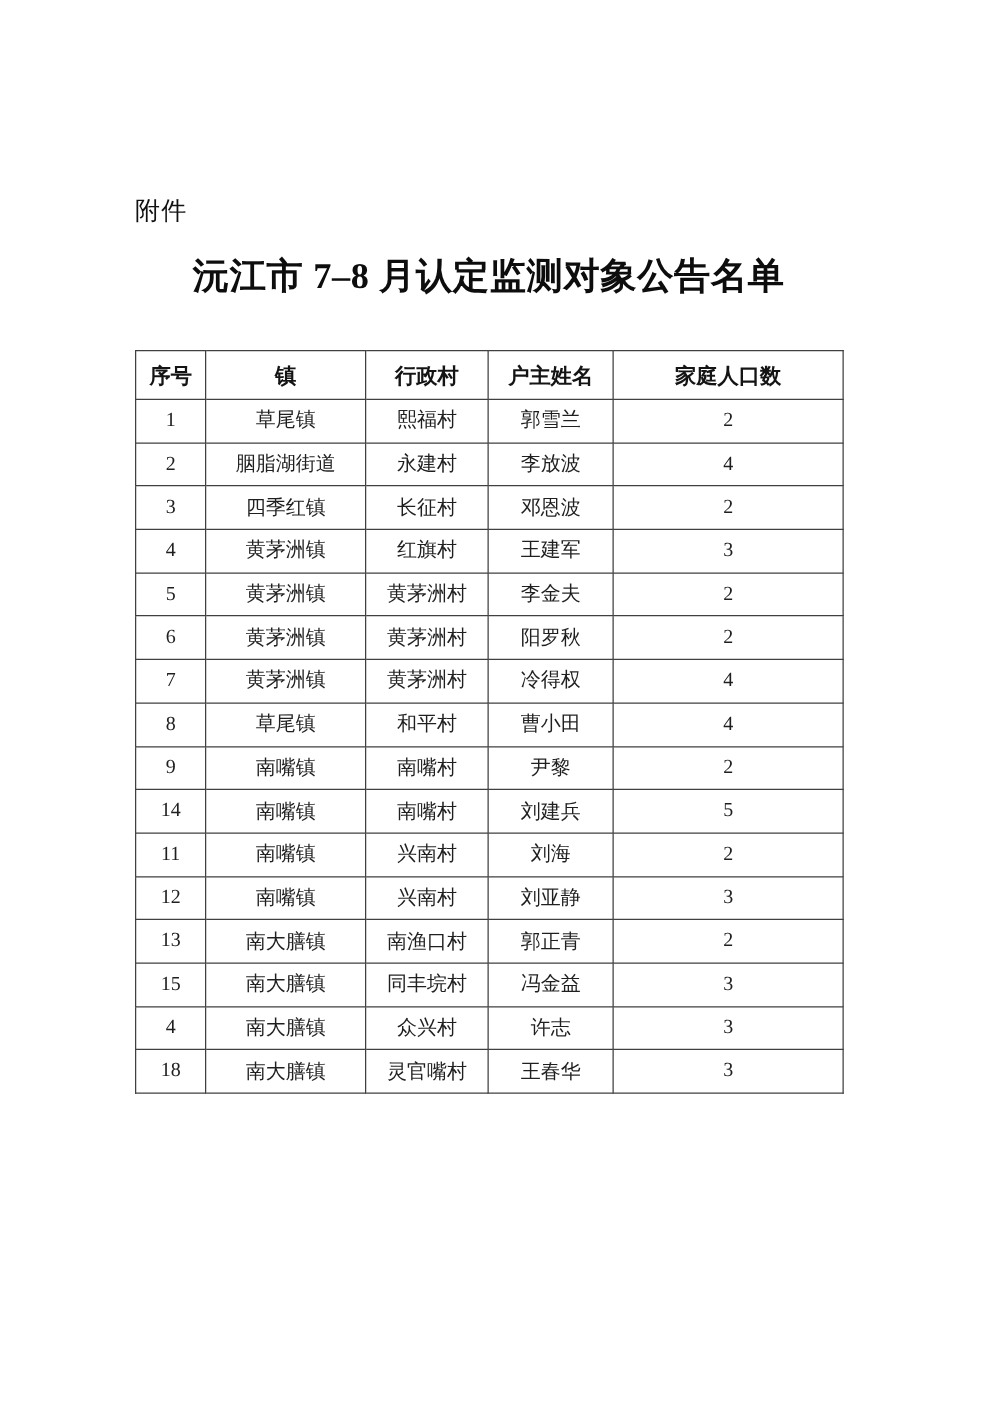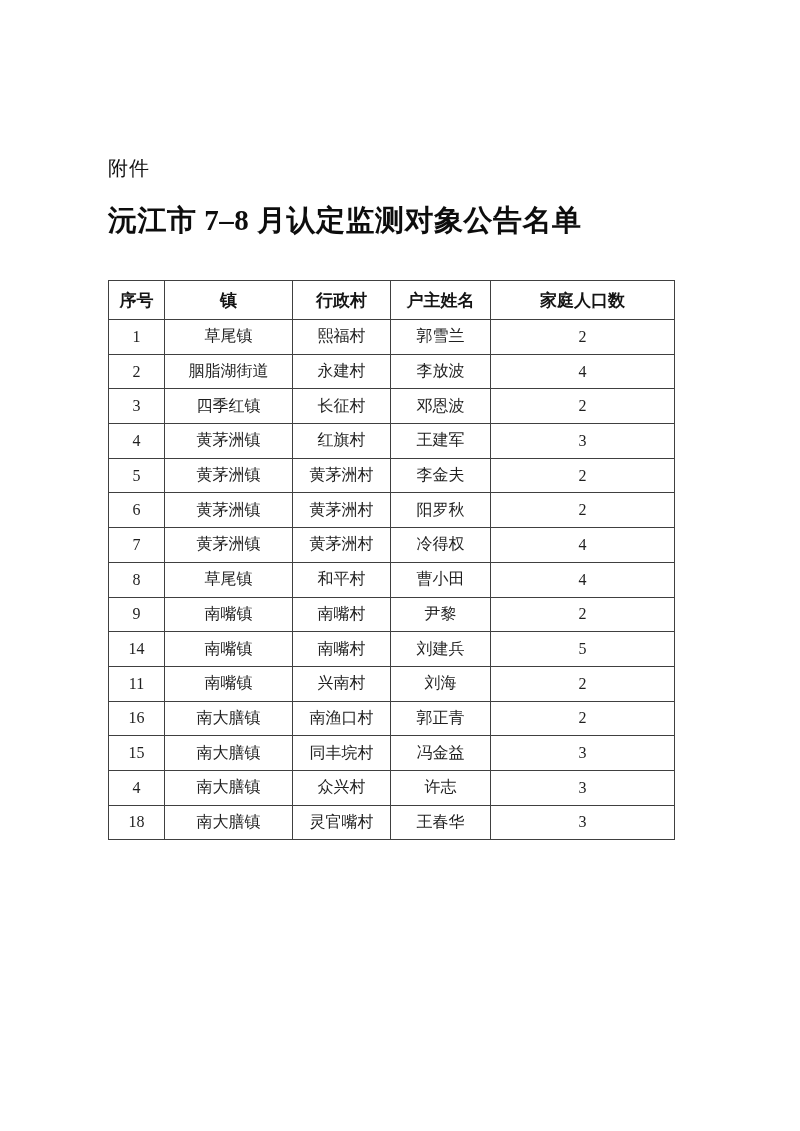--- a/index.html
+++ b/index.html
@@ -25,21 +25,21 @@
     font-weight: 500;
     color: #111111;
     letter-spacing: 1px;
   }
   .doc-title {
     position: absolute;
     top: 201px;
     left: 108px;
     width: 566px;
     margin: 0;
-    text-align: left;
+    text-align: center;
     font-size: 29px;
     font-weight: bold;
     color: #0d0d0d;
     letter-spacing: 0.5px;
     white-space: nowrap;
   }
   table.roster {
     position: absolute;
     top: 280px;
     left: 108px;
@@ -173,21 +173,28 @@
           <td>5</td>
         </tr>
         <tr>
           <td>11</td>
           <td>南嘴镇</td>
           <td>兴南村</td>
           <td>刘海</td>
           <td>2</td>
         </tr>
         <tr>
-          <td>16</td>
+          <td>12</td>
+          <td>南嘴镇</td>
+          <td>兴南村</td>
+          <td>刘亚静</td>
+          <td>3</td>
+        </tr>
+        <tr>
+          <td>13</td>
           <td>南大膳镇</td>
           <td>南渔口村</td>
           <td>郭正青</td>
           <td>2</td>
         </tr>
         <tr>
           <td>15</td>
           <td>南大膳镇</td>
           <td>同丰垸村</td>
           <td>冯金益</td>

